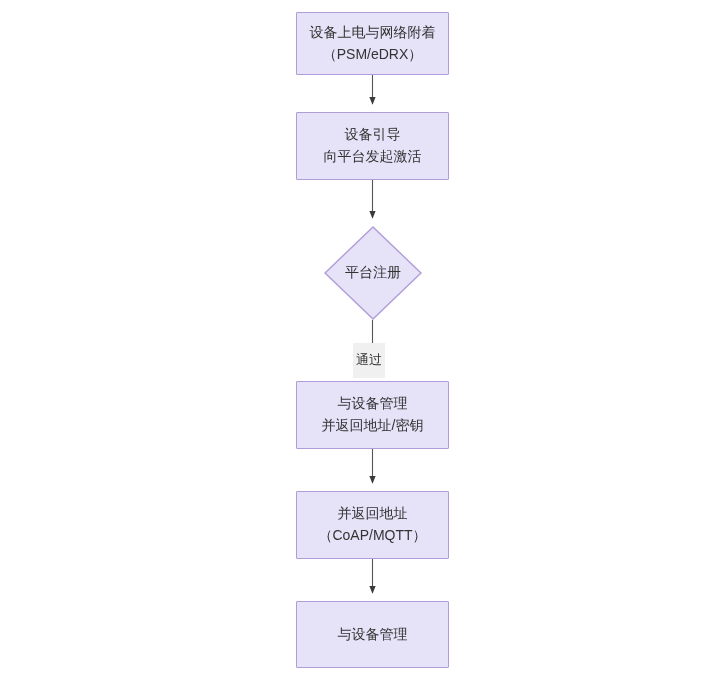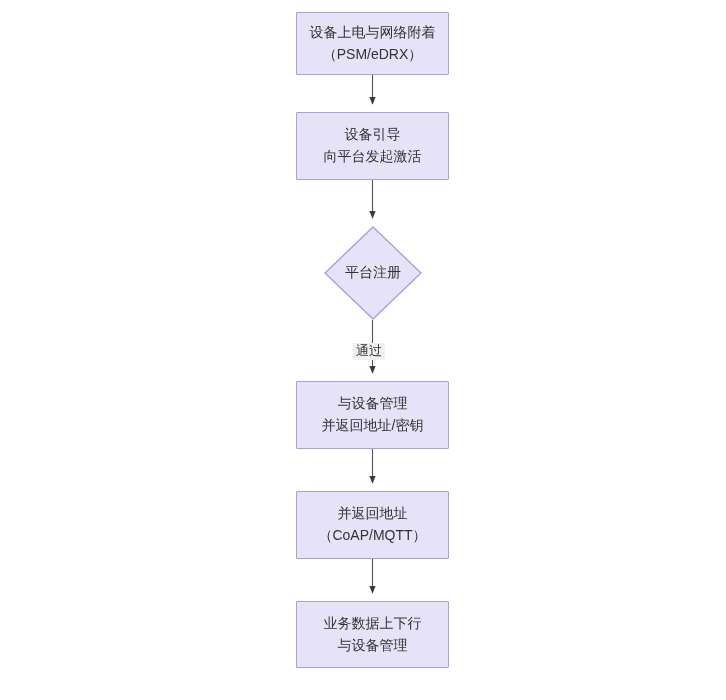--- a/index.html
+++ b/index.html
@@ -67,21 +67,21 @@
   }
   .node-line {
     display: block;
   }
   .edge-label {
     position: absolute;
     background: #f0f0f0;
     color: #333333;
     font-size: 13px;
     line-height: 1.3;
-    padding: 0 3px;
+    padding: 9px 3px;
     white-space: nowrap;
     text-align: left;
   }
 </style>
 </head>
 <body>
 
 <div id="flow-canvas">
 
   <svg class="edge-svg" viewBox="0 0 726 700" xmlns="http://www.w3.org/2000/svg">
@@ -125,17 +125,16 @@
     <span class="node-line">与设备管理</span>
     <span class="node-line">并返回地址/密钥</span>
   </div>
 
   <div class="node node-process" style="left:296px; top:491px; width:153px; height:68px;">
     <span class="node-line">并返回地址</span>
     <span class="node-line">（CoAP/MQTT）</span>
   </div>
 
   <div class="node node-process" style="left:296px; top:601px; width:153px; height:67px;">
-    <span class="node-line">业务数据上下行</span>
     <span class="node-line">与设备管理</span>
   </div>
 
 </div>
 
 </body></html>

